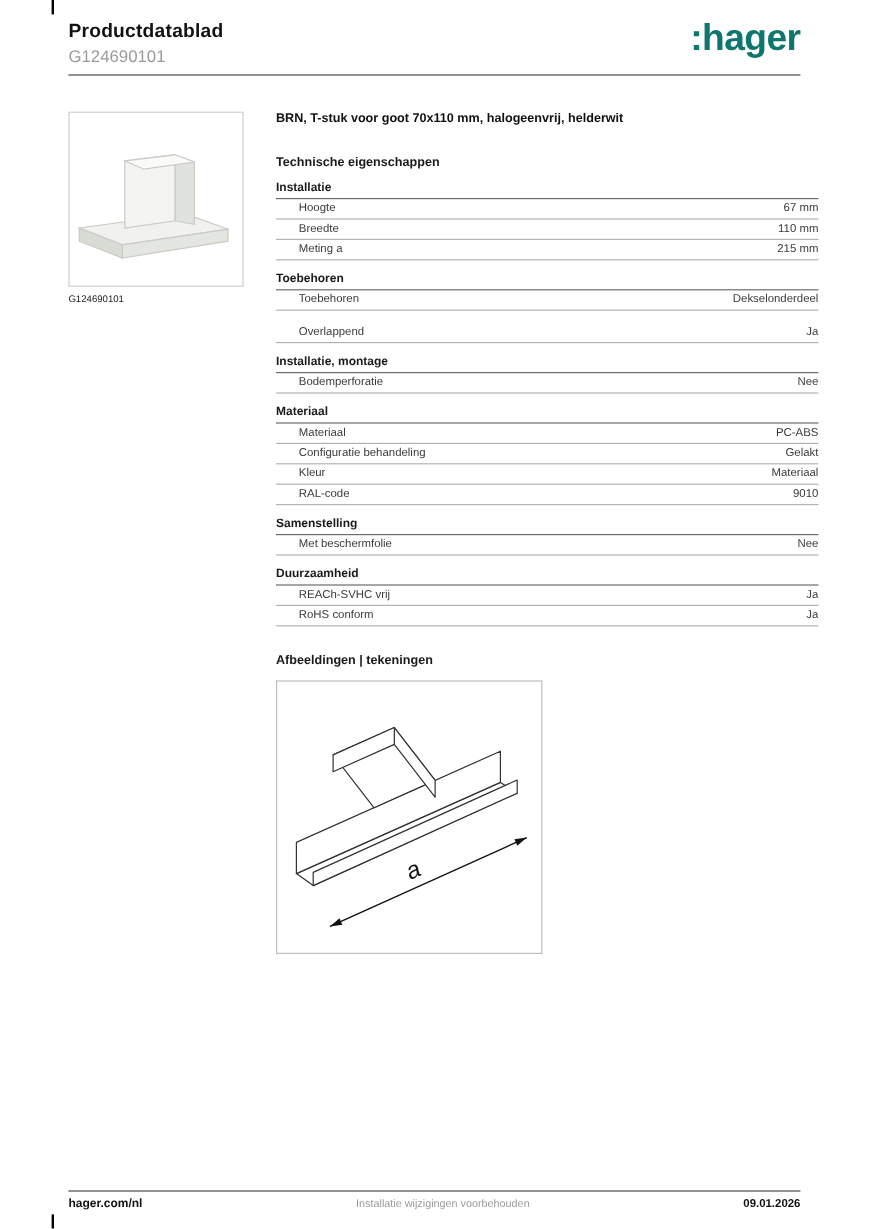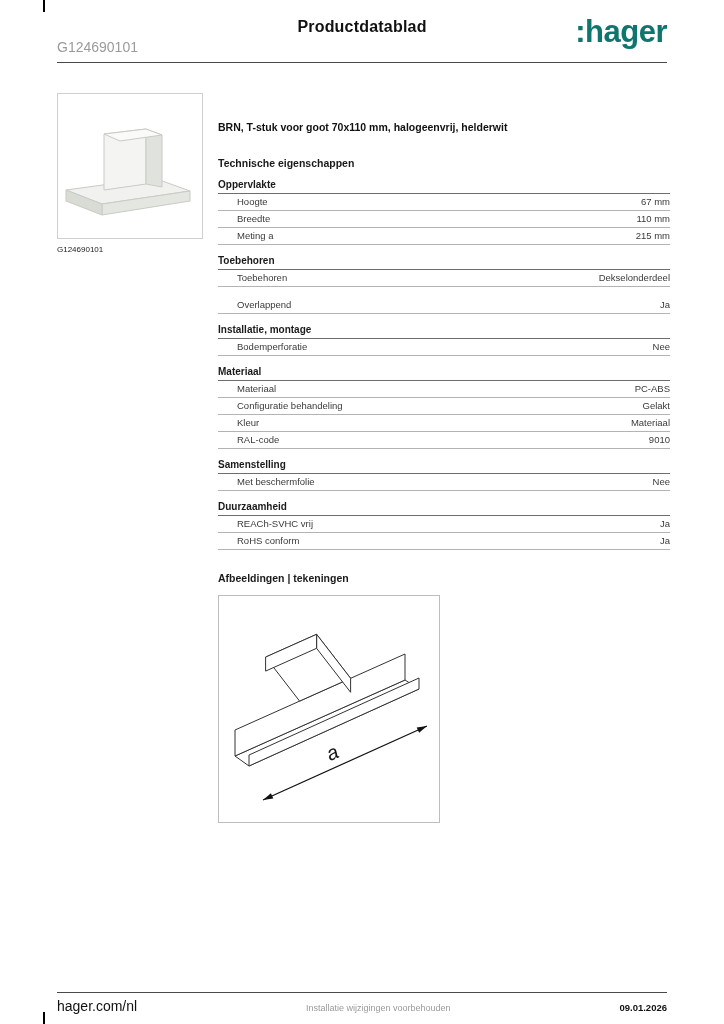--- a/index.html
+++ b/index.html
@@ -7,49 +7,49 @@
   body { font-family:"Liberation Sans", sans-serif; color:#1a1a1a; }
   .page { position:relative; width:724px; height:1024px; background:#fff; overflow:hidden; }
 
   
   .crop { position:absolute; left:43px; width:2px; height:12px; background:#000; }
   .crop.top { top:0; }
   .crop.bottom { bottom:0; }
 
   
   .header { position:absolute; top:18px; left:57px; right:57px; height:44px; }
-  .doc-title { font-size:16px; font-weight:bold; color:#111; letter-spacing:.2px;text-align:center; }
+  .doc-title { font-size:16px; font-weight:bold; color:#111; letter-spacing:.2px; }
   .doc-id { font-size:14px; color:#9b9b9b; margin-top:3px; }
   .logo { position:absolute; right:0; top:-2px; font-size:31px; font-weight:bold; color:#0f766e; letter-spacing:-0.5px; line-height:1; }
   .hrule { position:absolute; left:57px; right:57px; top:62px; border-top:1px solid #4a4a4a; }
 
   
   .left-col { position:absolute; left:57px; top:93px; width:146px; }
   .photo-box { width:146px; height:146px; border:1px solid #cfcfcf; background:#fff; display:flex; align-items:center; justify-content:center; }
   .photo-box svg { display:block; }
   .photo-caption { margin-top:6px; font-size:8px; color:#222; }
 
   
-  .right-col { position:absolute; left:218px; top:93px; width:452px;margin-top:28px; }
+  .right-col { position:absolute; left:230px; top:93px; width:452px; }
   .prod-title { font-size:10.5px; font-weight:bold; color:#111; line-height:1.25; }
   .tech-heading { font-size:10.5px; font-weight:bold; margin-top:23px; }
   .sec { margin-top:10px; }
   .sec-title { font-size:10px; font-weight:bold; padding-bottom:3px; border-bottom:1px solid #6d6d6d; color:#1a1a1a; }
   .row { display:flex; justify-content:space-between; align-items:baseline; padding:2px 0 3px; border-bottom:1px solid #b3b3b3; font-size:9.5px; color:#3a3a3a; }
   .row .lbl { text-align:left;padding-left:19px; }
   .row .val { text-align:right; }
 
   .images-heading { font-size:10.5px; font-weight:bold; margin-top:22px; }
   .drawing-box { margin-top:11px; width:222px; height:228px; border:1px solid #bdbdbd; background:#fff; }
   .drawing-box svg { display:block; }
 
   
   .footer-rule { position:absolute; left:57px; right:57px; top:992px; border-top:1px solid #4a4a4a; }
   .footer { position:absolute; left:57px; right:57px; top:998px; display:flex; justify-content:space-between; align-items:baseline; }
-  .footer .f-left { font-size:14px; font-weight:normal; color:#111; }
+  .footer .f-left { font-size:10px; font-weight:bold; color:#111; }
   .footer .f-center { font-size:9px; color:#9b9b9b; }
   .footer .f-right { font-size:9.5px; font-weight:bold; color:#111; }
 </style>
 </head>
 <body>
 
 <div class="page">
 
   <div class="crop top"></div>
   <div class="crop bottom"></div>
@@ -75,21 +75,21 @@
       </svg>
     </div>
     <div class="photo-caption">G124690101</div>
   </div>
 
   <div class="right-col">
     <div class="prod-title">BRN, T-stuk voor goot 70x110 mm, halogeenvrij, helderwit</div>
     <div class="tech-heading">Technische eigenschappen</div>
 
     <div class="sec">
-      <div class="sec-title">Oppervlakte</div>
+      <div class="sec-title">Installatie</div>
       <div class="row">
         <span class="lbl">Hoogte</span>
         <span class="val">67 mm</span>
       </div>
       <div class="row">
         <span class="lbl">Breedte</span>
         <span class="val">110 mm</span>
       </div>
       <div class="row">
         <span class="lbl">Meting a</span>

